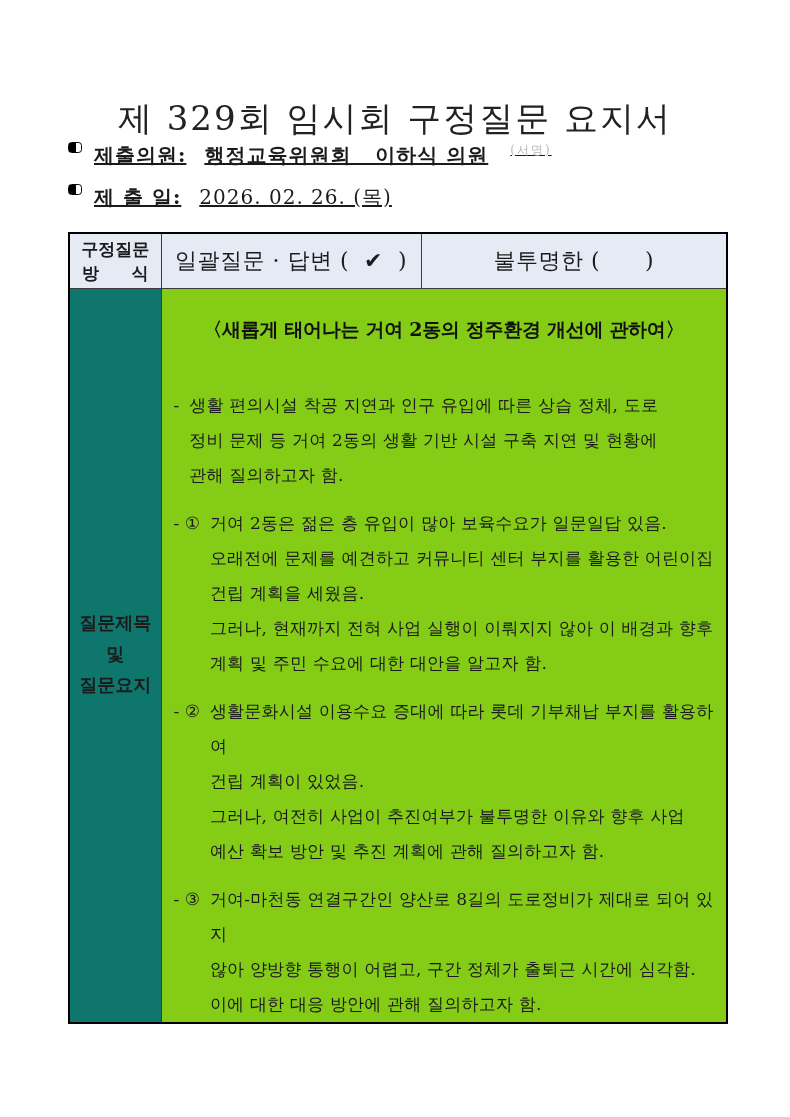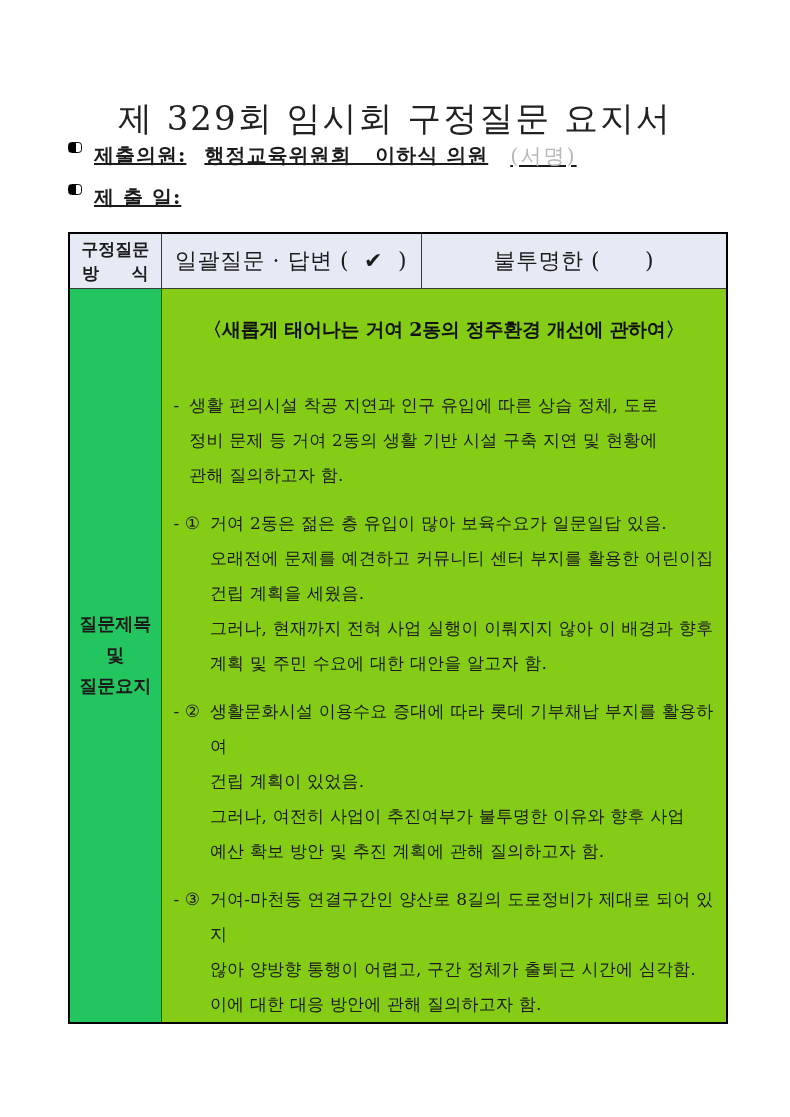--- a/index.html
+++ b/index.html
@@ -51,21 +51,21 @@
     white-space: pre-wrap;
     letter-spacing: 1px;
   }
   .meta-value {
     white-space: pre-wrap;
     letter-spacing: 1px;
   }
   .signature {
     color: #b8b8b8;
     margin-left: 22px;
-    font-size: 21px;
+    font-size: 12px;
     letter-spacing: 2px;
   }
   table.form {
     margin: 17px 0 0 68px;
     width: 658px;
     border-collapse: collapse;
     table-layout: fixed;
     border: 2.5px solid #000;
   }
   table.form th, table.form td {
@@ -84,22 +84,22 @@
     padding: 3px 8px;
   }
   .method-line1 { text-align: center; line-height: 24px; }
   .method-line2 { text-align: justify; text-align-last: justify; line-height: 24px; padding: 0 4px; }
   .option-cell {
     font-size: 22px;
     white-space: pre-wrap;
     letter-spacing: 0.5px;
   }
   .row-title-cell {
-    background: #22c55e;
-    font-family: Liberation Sans, sans-serif;
+    background: #0f766e;
+    font-family: Liberation Mono, monospace;
     font-weight: bold;
     font-size: 18px;
     text-align: center;
     vertical-align: middle;
     white-space: pre-line;
     line-height: 31px;
   }
   .content-cell {
     vertical-align: top;
     height: 658px;
@@ -142,20 +142,21 @@
   <div class="meta">
     <div class="meta-line">
       <span class="bullet-sq"></span>
       <span class="meta-label">제출의원:</span>
       <span class="meta-value-bold">행정교육위원회   이하식 의원</span>
       <span class="signature">(서명)</span>
     </div>
     <div class="meta-line">
       <span class="bullet-sq"></span>
       <span class="meta-label">제 출 일:</span>
+      <span class="meta-value">2026. 02. 26. (목)</span>
     </div>
   </div>
 
   <table class="form">
     <colgroup>
       <col style="width:92px">
       <col style="width:260px">
       <col style="width:306px">
     </colgroup>
     <tbody>

